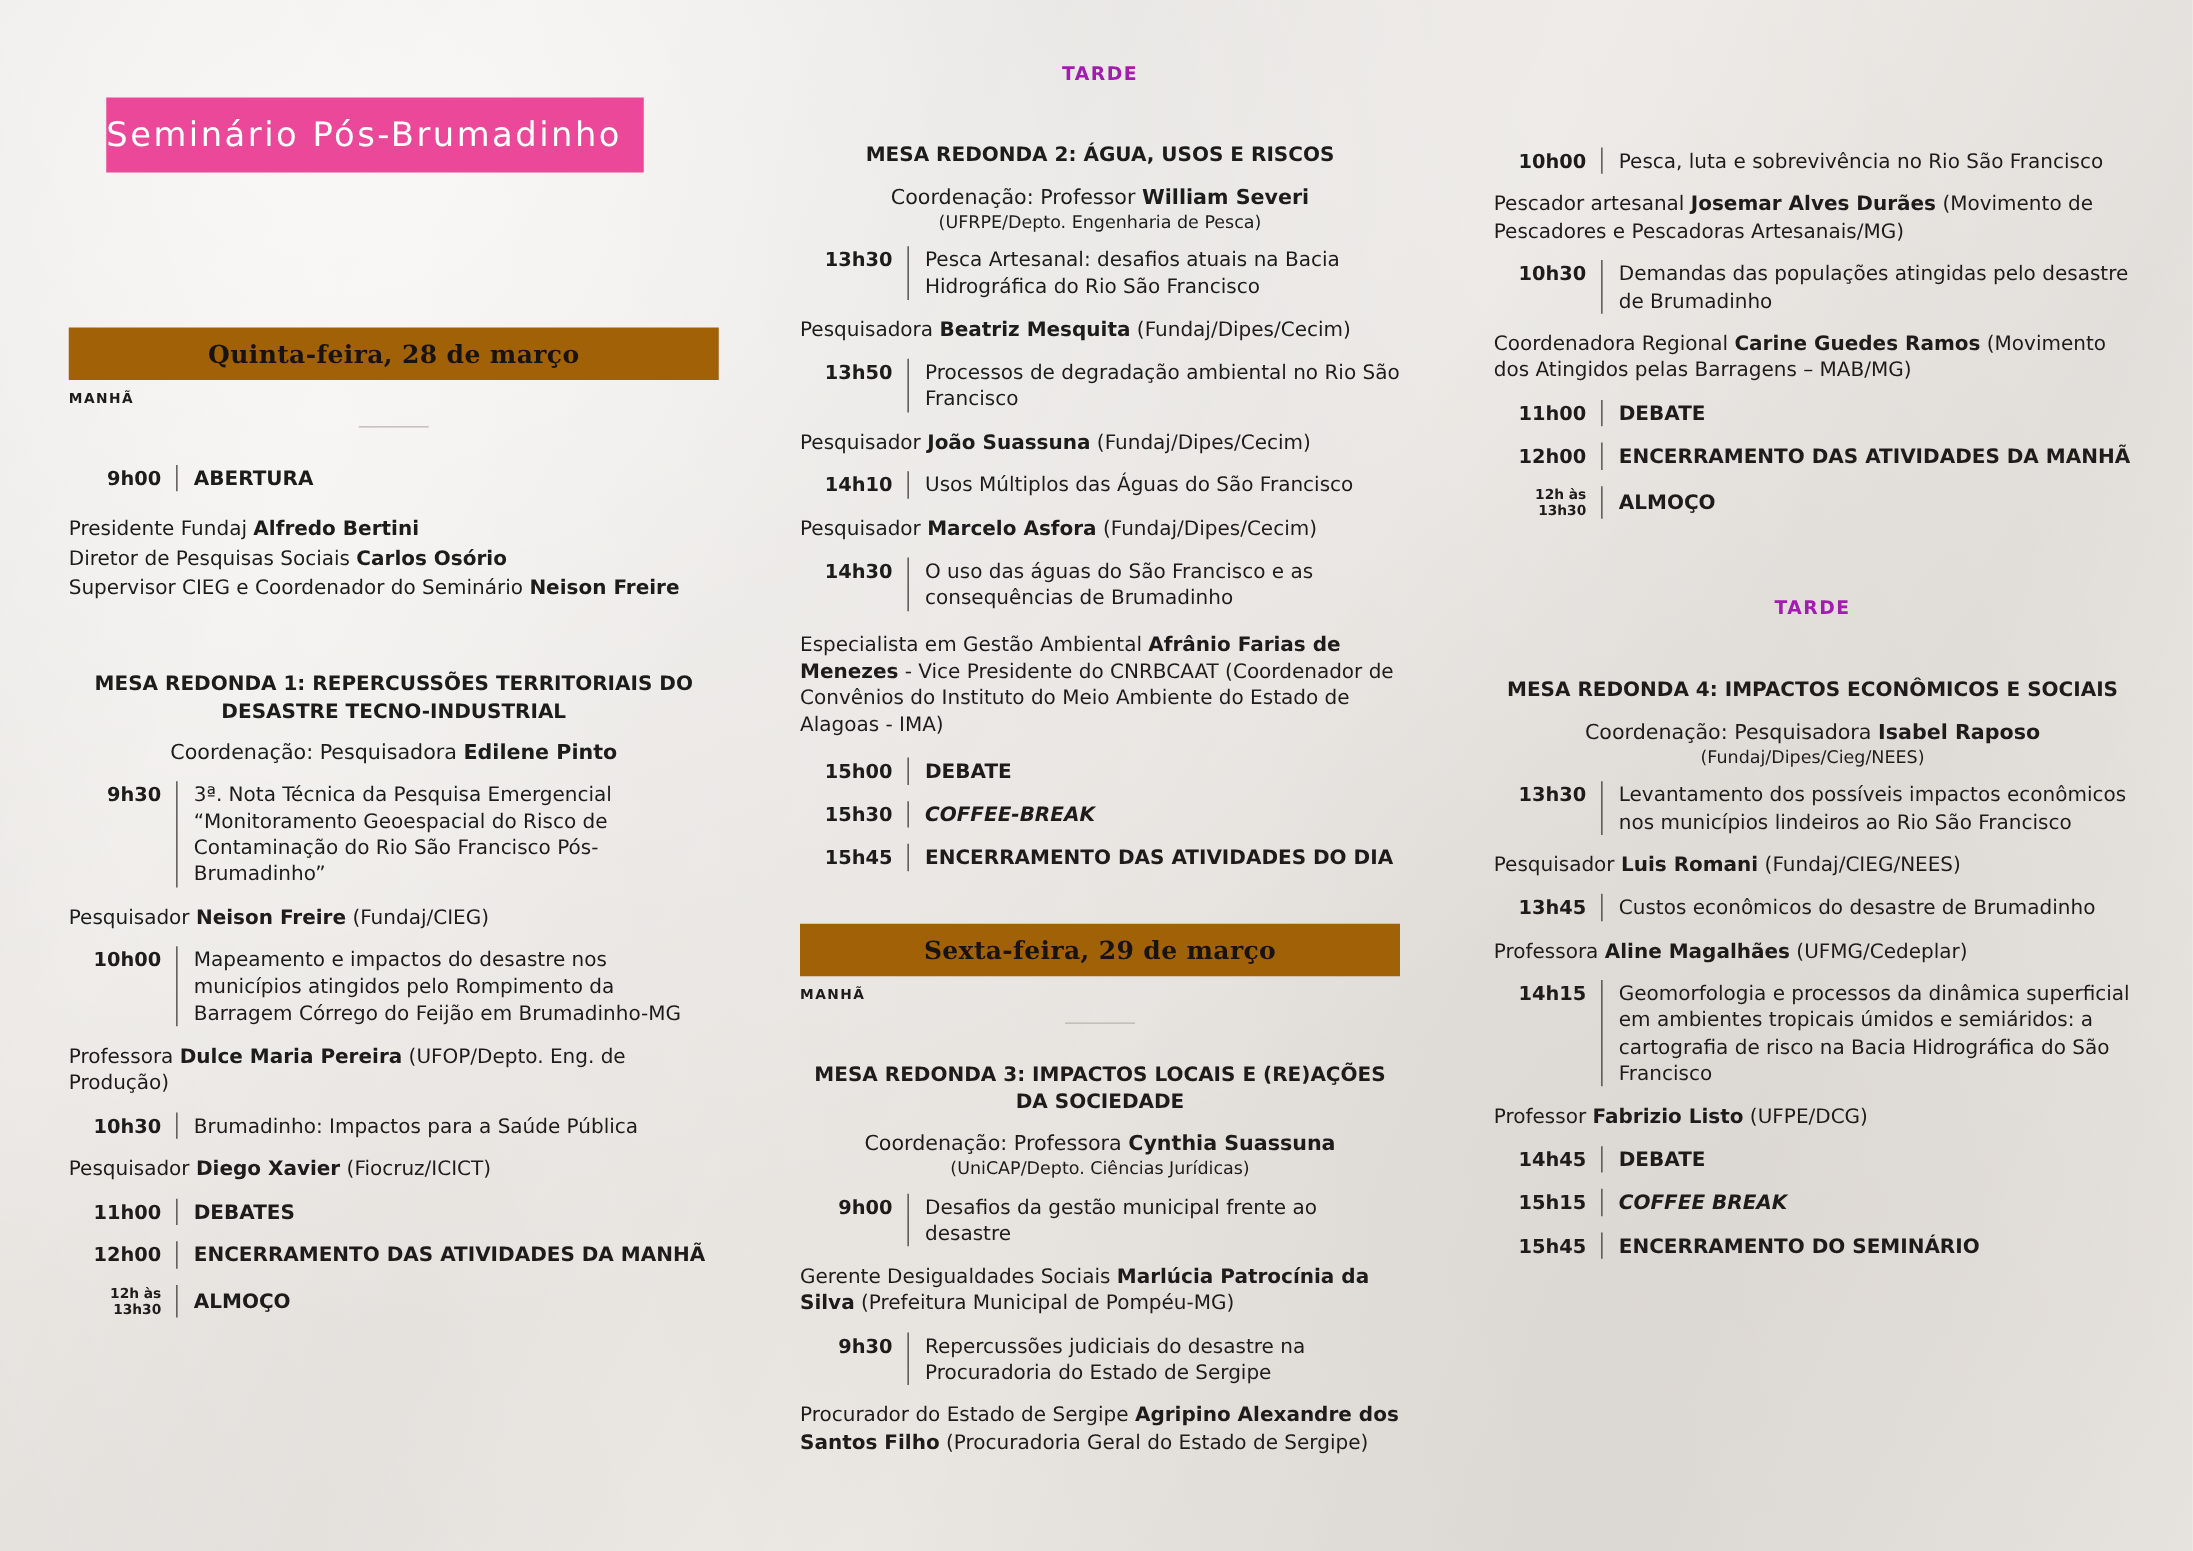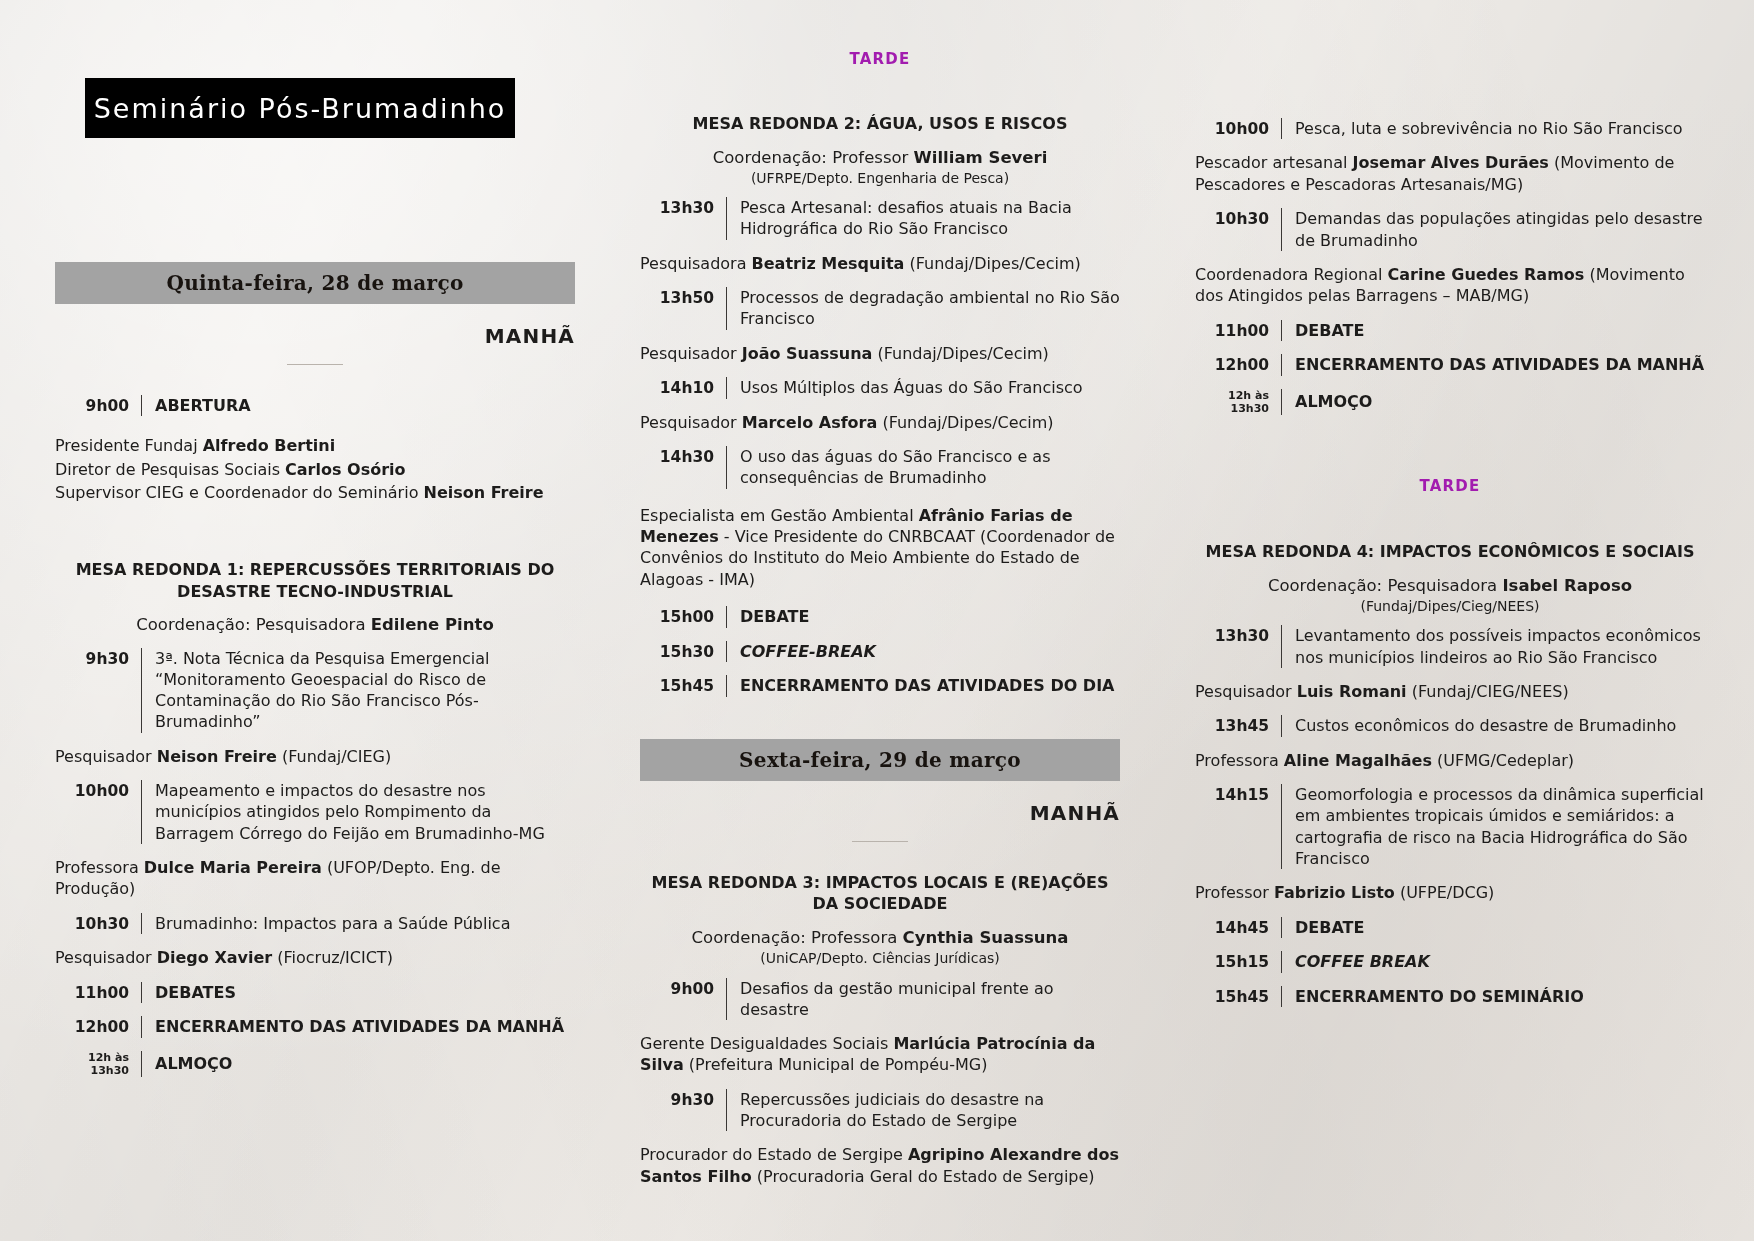--- a/index.html
+++ b/index.html
@@ -25,49 +25,49 @@
   .page{position:absolute;inset:0;}
 
   .col{position:absolute;top:0;}
   .col-left{left:55px;width:520px;}
   .col-mid{left:640px;width:480px;}
   .col-right{left:1195px;width:510px;}
 
   
   .title-badge{
     position:absolute;left:85px;top:78px;
-    background:#000000;color:#ffffff;
+    background:#ec4899;color:#ffffff;
     width:430px;height:60px;
-    display:flex;align-items:center;justify-content:center;
+    display:flex;align-items:center;
     font-family:"DejaVu Sans", sans-serif;
     letter-spacing:2px;
     font-size:27px;
   }
   .title-badge span{white-space:nowrap;}
   .subtitle{
     position:absolute;left:36px;top:190px;width:560px;
     font-family:"DejaVu Serif", serif;
     font-weight:bold;font-size:29px;color:#14110e;
     letter-spacing:.2px;
   }
 
   
   .day-banner{
-    background:#a3a3a3;
+    background:#a16207;
     color:#18130f;
     font-family:"DejaVu Serif", serif;
     font-weight:bold;
     font-size:20px;
     text-align:center;
     padding:9px 0 9px 0;
     letter-spacing:.3px;
   }
   .period{
-    text-align:right;font-weight:bold;font-size:20px;letter-spacing:1.2px;
-    margin-top:20px;color:#1d1c1b;
+    text-align:left;font-weight:bold;font-size:11px;letter-spacing:1.2px;
+    margin-top:8px;color:#1d1c1b;
   }
   .period-lone{
     text-align:center;font-weight:bold;font-size:15px;letter-spacing:1.2px;
     color:#a21caf;
   }
   .rule{
     width:56px;height:1px;background:#b9b3ac;margin:16px auto 0 auto;
   }
 
   

